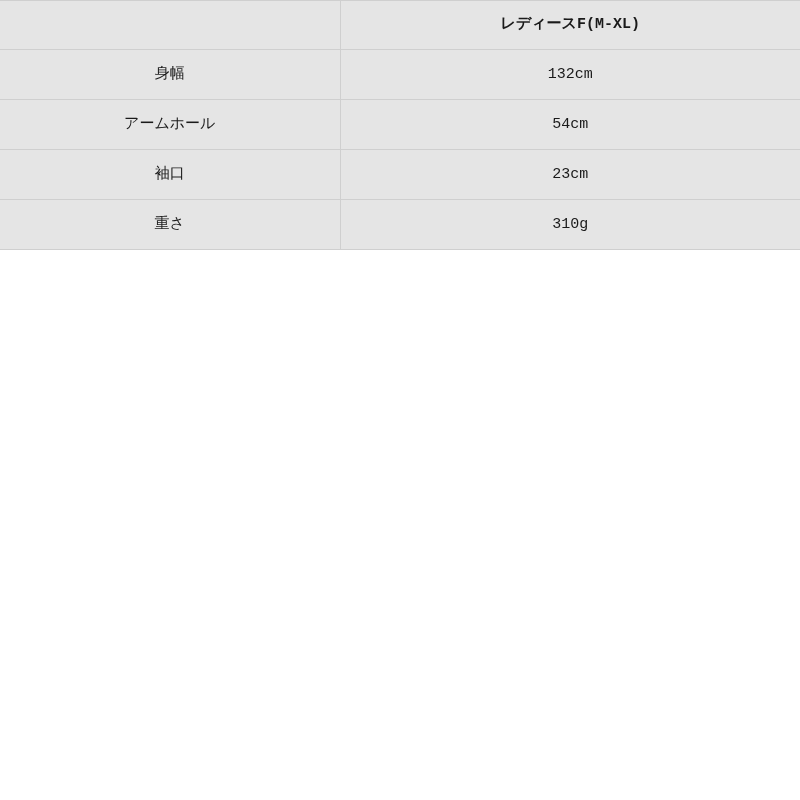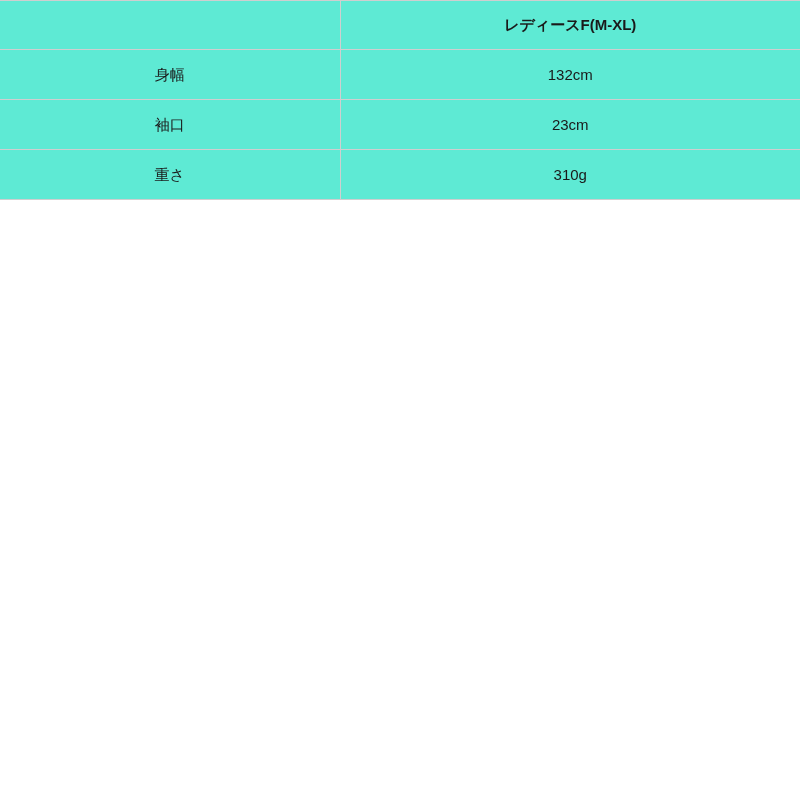--- a/index.html
+++ b/index.html
@@ -11,21 +11,22 @@
     width: 800px;
     height: 800px;
     font-family: "Liberation Sans", "DejaVu Sans", sans-serif;
     color: #000000;
     overflow: hidden;
   }
   .page {
     width: 800px;
     height: 580px;
     position: relative;
-    background: #5eead4;
+    background: #e5e5e5;
+    font-family: Liberation Mono, monospace;
   }
   table.size-table {
     width: 800px;
     border-collapse: collapse;
     table-layout: fixed;
     border-top: 1px solid #cfcfcf;
     border-bottom: 1px solid #cfcfcf;
   }
   table.size-table col.label-col { width: 340px; }
   table.size-table col.value-col { width: 460px; }
@@ -76,20 +77,24 @@
         <th></th>
         <th class="col-sep">レディースF(M-XL)</th>
       </tr>
     </thead>
     <tbody>
       <tr>
         <td>身幅</td>
         <td class="col-sep">132cm</td>
       </tr>
       <tr>
+        <td>アームホール</td>
+        <td class="col-sep">54cm</td>
+      </tr>
+      <tr>
         <td>袖口</td>
         <td class="col-sep">23cm</td>
       </tr>
       <tr>
         <td>重さ</td>
         <td class="col-sep">310g</td>
       </tr>
     </tbody>
   </table>
 

